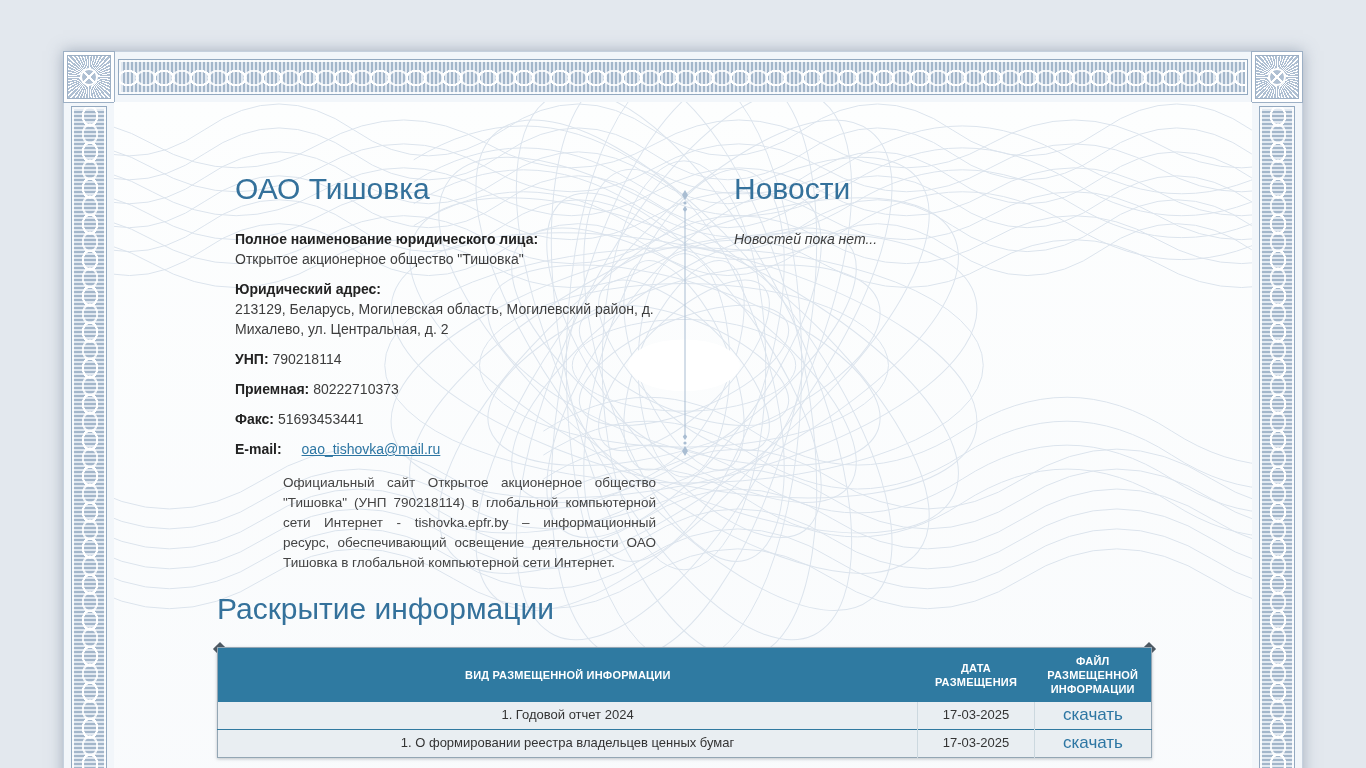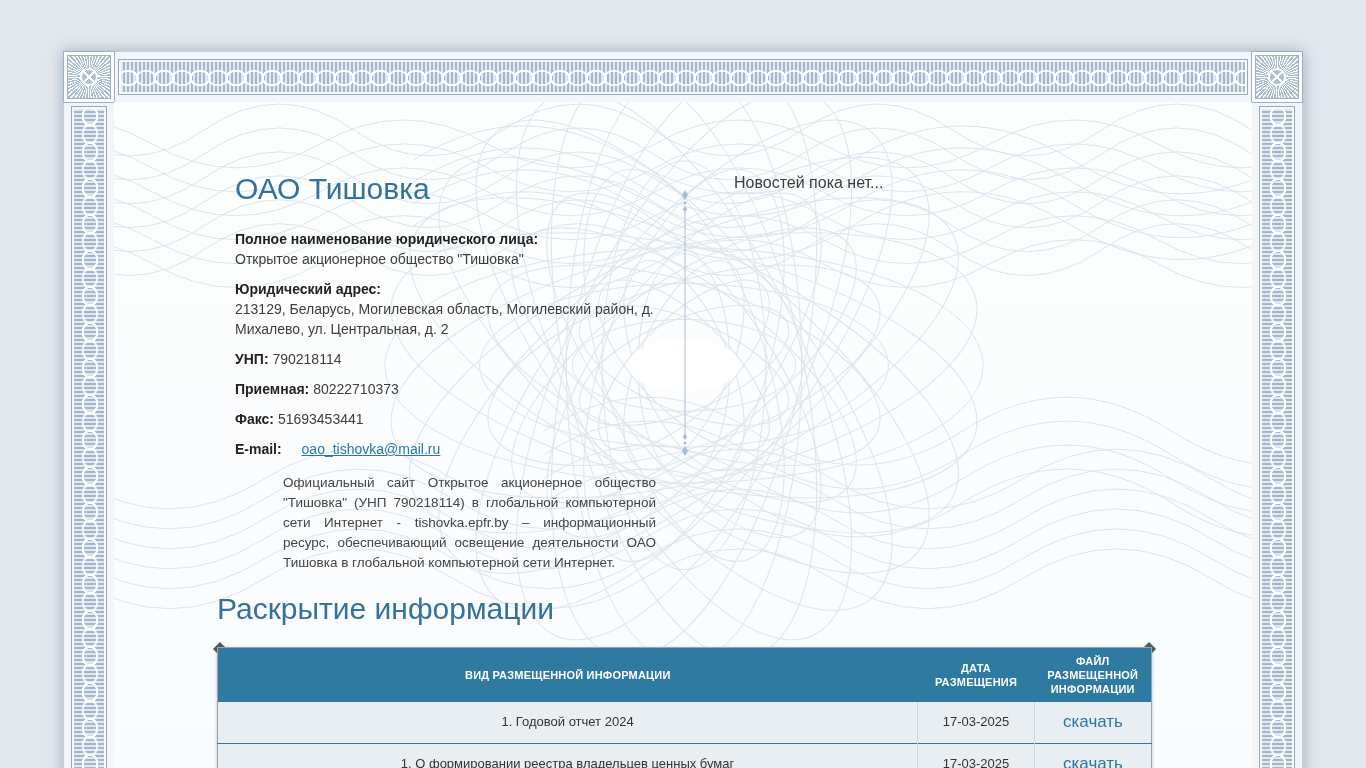--- a/index.html
+++ b/index.html
@@ -91,21 +91,21 @@
     color:var(--accent);margin:0 0 24px;
   }
   .field{margin:0 0 10px;font-size:14px;line-height:20px;color:#3d3d3d;}
   .field b{font-weight:700;color:#222;text-align:right;}
   .email-link{color:var(--link);text-decoration:underline;cursor:pointer;margin-left:16px;}
   .desc{
     margin-top:14px;font-size:13.5px;line-height:20px;color:#444;
     text-align:justify;
     margin-left:48px;
   }
-  .news-empty{font-size:16px;line-height:20px;color:#3d3d3d;}
+  .news-empty{font-size:14px;line-height:20px;color:#3d3d3d;font-style:italic;}
 
   
   .disclosure{position:absolute;left:103px;top:491px;width:935px;}
   .disclosure h1{margin-bottom:22px;}
   .table-wrap{position:relative;margin-top:0;}
   .notch{
     position:absolute;width:10px;height:10px;background:#4e5a64;
     transform:rotate(45deg);top:-3px;z-index:0;
   }
   .notch-l{left:-2px;}
@@ -118,21 +118,21 @@
   }
   thead th{
     background:var(--table-header-bg);
     color:#fff;font-size:11px;font-weight:700;text-transform:uppercase;
     line-height:14px;letter-spacing:.2px;
     height:54px;padding:4px 10px;text-align:center;vertical-align:middle;
   }
   tbody td{
     background:var(--row-bg);
     font-size:13px;color:#333;text-align:center;vertical-align:middle;
-    padding:12px 8px;line-height:16px;
+    padding:5px 8px;line-height:16px;
   }
   tbody td + td{border-left:1px solid #ccd8df;text-align:center;}
   tbody tr + tr td{border-top:1px solid #3079a0;}
   .download-link{color:var(--link);cursor:pointer;font-size:17px;}
 </style>
 </head>
 <body>
 
 <div class="page">
   <div class="certificate">
@@ -258,20 +258,21 @@
 
         <p class="field">
           <b>E-mail:</b>
           <a class="email-link">oao_tishovka@mail.ru</a>
         </p>
 
         <p class="desc">Официальный сайт Открытое акционерное общество "Тишовка" (УНП 790218114) в глобальной компьютерной сети Интернет - tishovka.epfr.by – информационный ресурс, обеспечивающий освещение деятельности ОАО Тишовка в глобальной компьютерной сети Интернет.</p>
       </div>
 
       <div class="col col-right">
+        <h1>Новости</h1>
         <p class="news-empty">Новостей пока нет...</p>
       </div>
 
       <div class="disclosure">
         <h1>Раскрытие информации</h1>
         <div class="table-wrap">
           <div class="notch notch-l"></div>
           <div class="notch notch-r"></div>
           <table>
             <colgroup>

